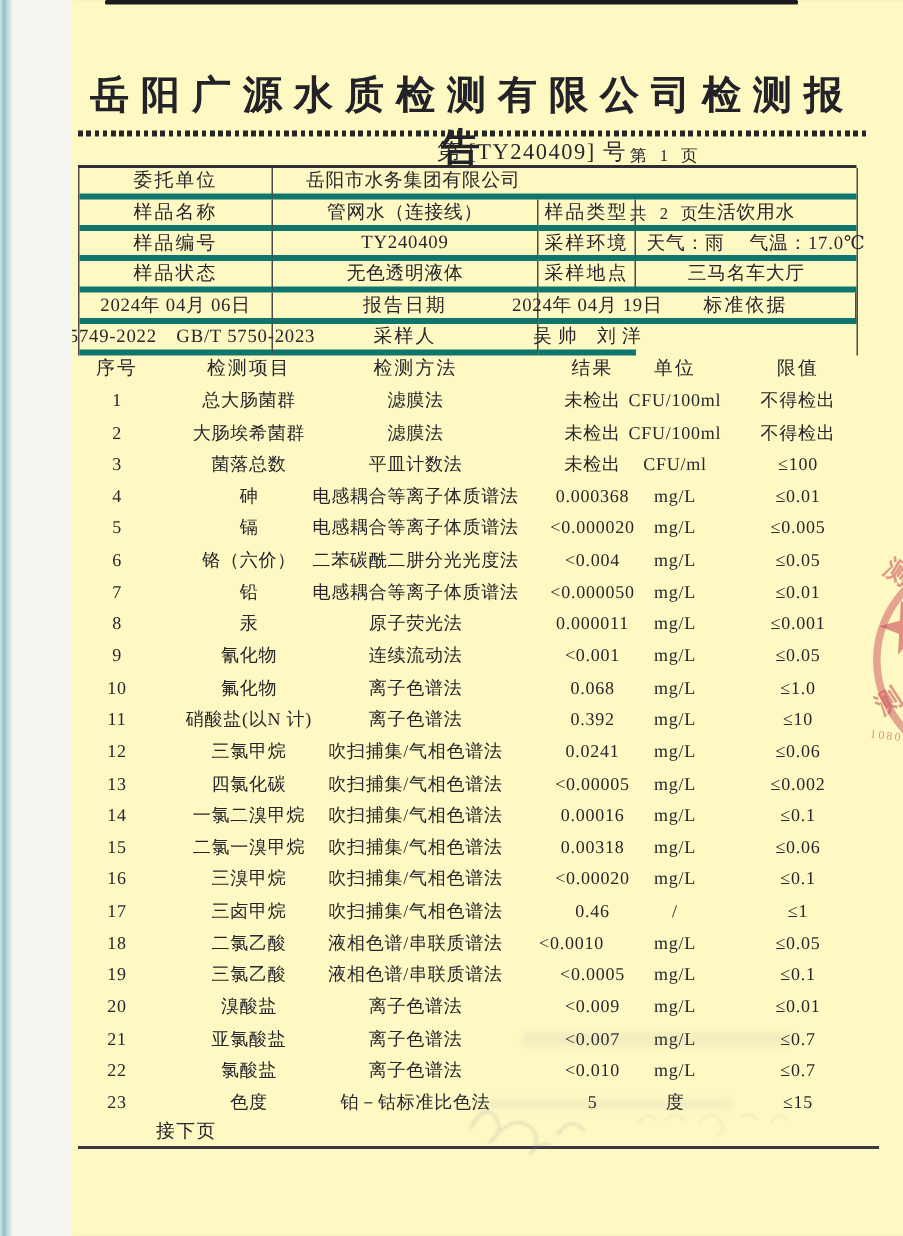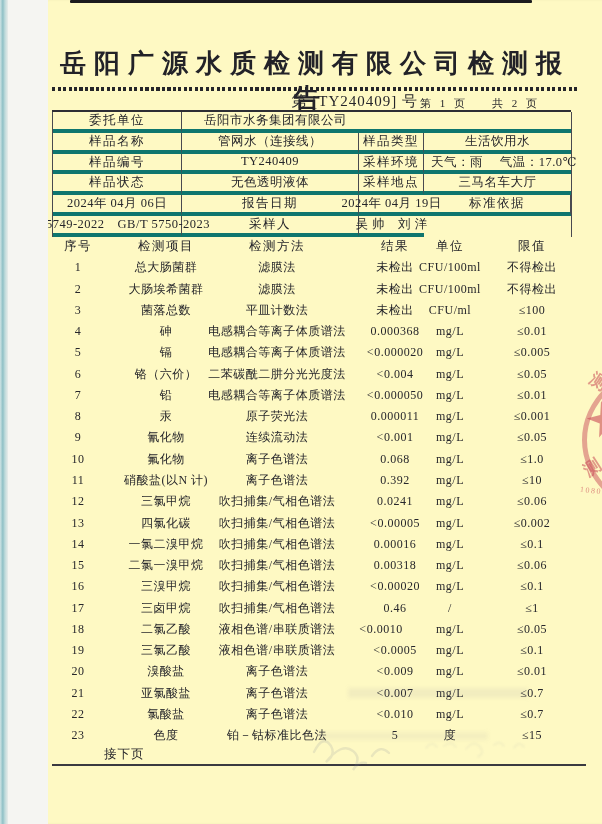--- a/index.html
+++ b/index.html
@@ -11,21 +11,21 @@
   .paper{position:absolute;left:8px;top:0;width:562px;height:824px;background:#fef9c3;
         overflow:hidden;box-shadow:inset -2px 0 3px rgba(0,0,0,0.05);margin-left:40px;}
   .top-edge{position:absolute;left:22px;top:0;width:462px;height:3px;background:#1b1b1e;border-radius:1px;}
   .title{position:absolute;left:4px;top:46px;width:518px;margin:0;text-align:center;
         font-size:26px;font-weight:700;letter-spacing:8px;text-indent:8px;color:#222228;}
   .dotline{position:absolute;left:4px;top:87px;width:528px;height:4px;
         background:repeating-linear-gradient(90deg,#26262a 0px,#26262a 3px,transparent 3px,transparent 5.5px);}
   .report-no{position:absolute;left:168px;top:92px;width:202px;text-align:right;
         font-size:15px;letter-spacing:1px;}
   .page-ind{position:absolute;left:372px;top:96px;display:flex;gap:24px;
-        font-size:11px;letter-spacing:3px;}
+        font-size:11px;letter-spacing:3px;flex-direction:column;}
   .rule-top{position:absolute;left:4px;top:110px;width:519px;height:2px;background:#2e2e34;}
   .rule-bottom{position:absolute;left:4px;top:764px;width:534px;height:2px;background:#3a3a40;}
 
   
   .info-table{position:absolute;left:4px;top:112px;width:518px;display:grid;
         grid-template-columns:129px 177px 65px 147px;grid-auto-rows:20.8px;
         border-left:1px solid #4a4a50;border-right:1px solid #4a4a50;font-size:12.5px;}
   .i-cell{display:flex;align-items:center;justify-content:center;
         border-bottom:4px solid #0f766e;white-space:nowrap;overflow:visible;}
   .i-label{letter-spacing:1.5px;border-right:1px solid #4a4a50;}

